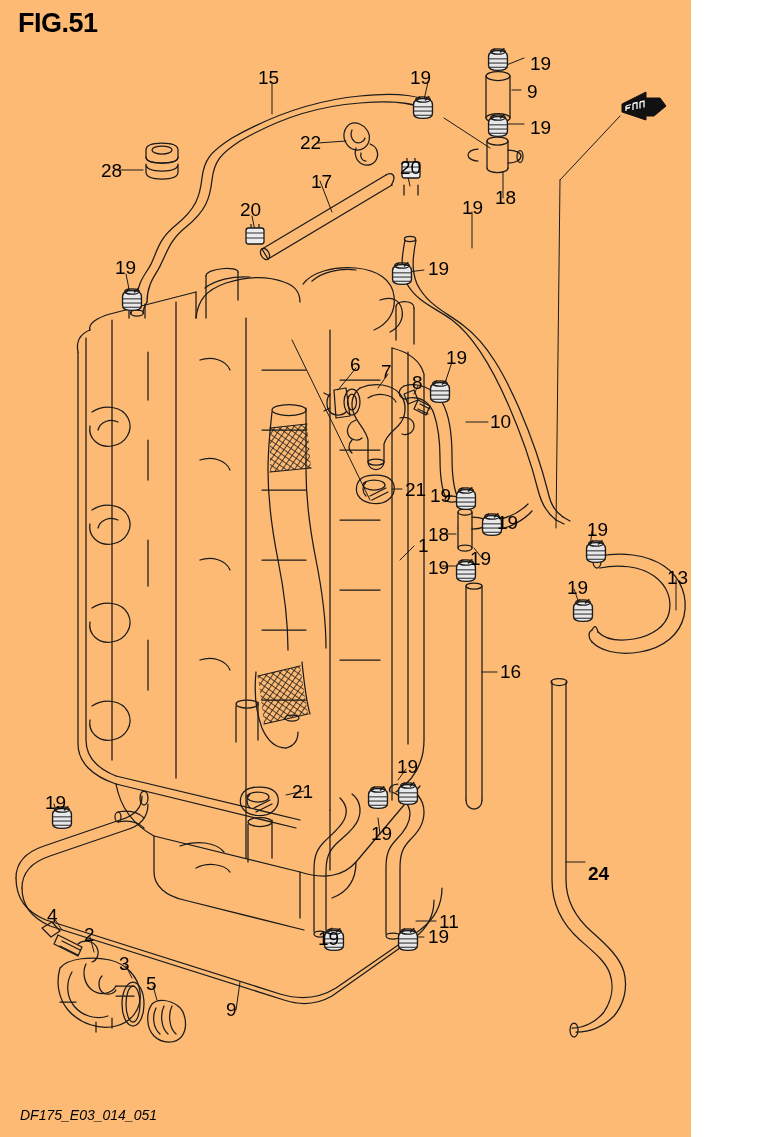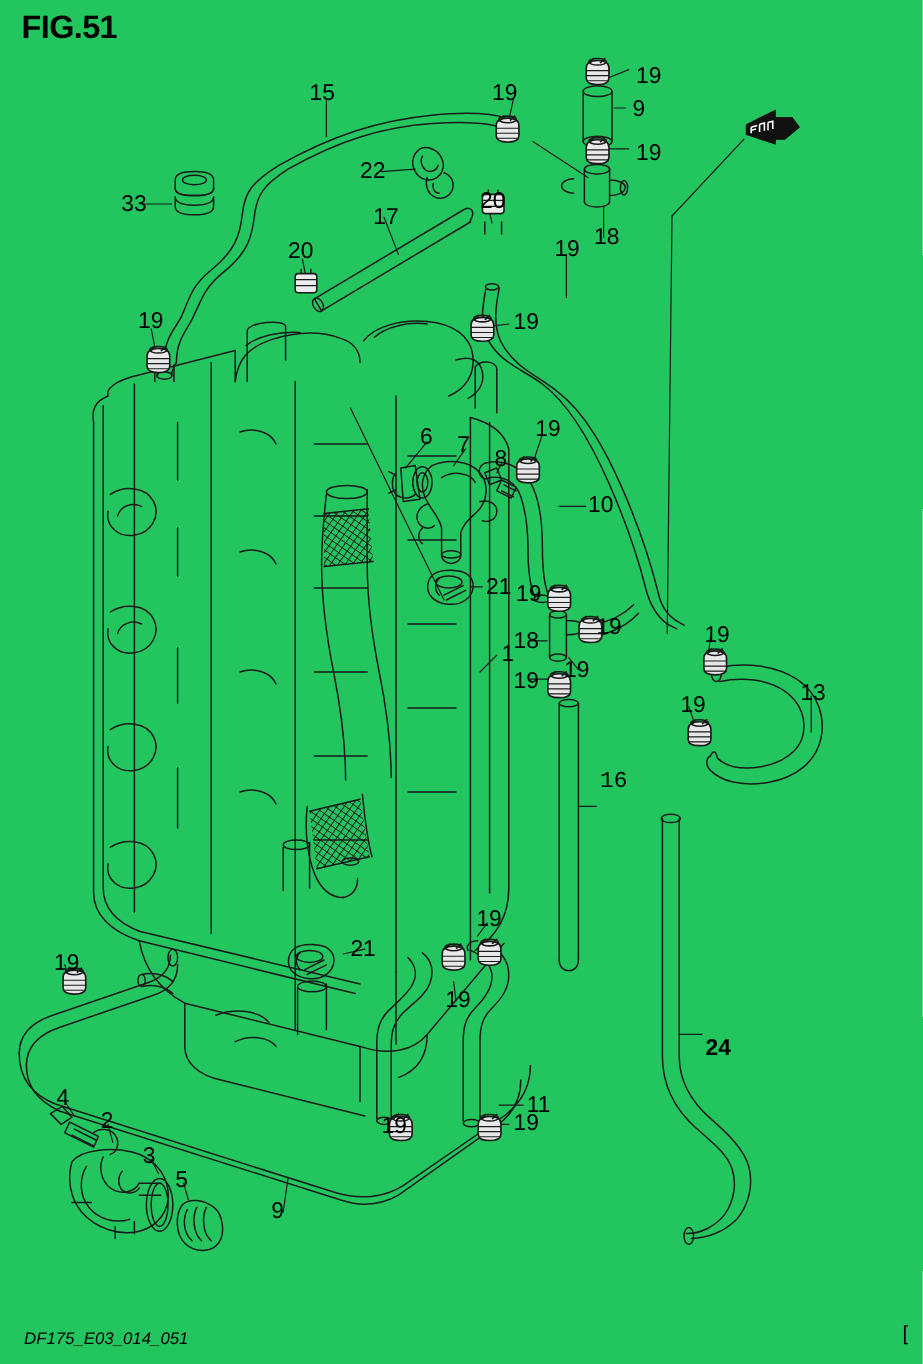--- a/index.html
+++ b/index.html
@@ -7,23 +7,23 @@
     margin: 0;
     padding: 0;
     background: #ffffff;
   }
   body {
     font-family: "Liberation Sans", sans-serif;
     color: #000000;
   }
   #page {
     position: relative;
-    width: 769px;
+    width: 691px;
     height: 1137px;
-    background: #22c55e;
+    background: #fdba74;
     overflow: hidden;
   }
   #fig-title {
     position: absolute;
     left: 18px;
     top: 8px;
     font-size: 27px;
     font-weight: bold;
     letter-spacing: -0.5px;
     color: #000;
@@ -430,21 +430,21 @@
     </g>
   </svg>
 
   <div id="callout-layer">
     <span class="callout" style="left:258px;top:68px;">15</span>
     <span class="callout" style="left:410px;top:68px;">19</span>
     <span class="callout" style="left:530px;top:54px;">19</span>
     <span class="callout" style="left:527px;top:82px;">9</span>
     <span class="callout" style="left:530px;top:118px;">19</span>
     <span class="callout" style="left:300px;top:133px;">22</span>
-    <span class="callout" style="left:101px;top:161px;">33</span>
+    <span class="callout" style="left:101px;top:161px;">28</span>
     <span class="callout" style="left:311px;top:172px;">17</span>
     <span class="callout" style="left:400px;top:158px;">20</span>
     <span class="callout" style="left:495px;top:188px;">18</span>
     <span class="callout" style="left:240px;top:200px;">20</span>
     <span class="callout" style="left:462px;top:198px;">19</span>
     <span class="callout" style="left:428px;top:259px;">19</span>
     <span class="callout" style="left:115px;top:258px;">19</span>
     <span class="callout" style="left:350px;top:355px;">6</span>
     <span class="callout" style="left:381px;top:362px;">7</span>
     <span class="callout" style="left:412px;top:373px;">8</span>
@@ -453,21 +453,21 @@
     <span class="callout" style="left:405px;top:480px;">21</span>
     <span class="callout" style="left:430px;top:486px;">19</span>
     <span class="callout" style="left:497px;top:513px;">19</span>
     <span class="callout" style="left:428px;top:525px;">18</span>
     <span class="callout" style="left:470px;top:549px;">19</span>
     <span class="callout" style="left:418px;top:536px;">1</span>
     <span class="callout" style="left:587px;top:520px;">19</span>
     <span class="callout" style="left:567px;top:578px;">19</span>
     <span class="callout" style="left:667px;top:568px;">13</span>
     <span class="callout" style="left:428px;top:558px;">19</span>
-    <span class="callout" style="left:500px;top:642px;font-family:Liberation Mono, monospace;">16</span>
+    <span class="callout" style="left:500px;top:662px;">16</span>
     <span class="callout" style="left:588px;top:864px;font-weight:bold;">24</span>
     <span class="callout" style="left:292px;top:782px;">21</span>
     <span class="callout" style="left:397px;top:757px;">19</span>
     <span class="callout" style="left:371px;top:824px;">19</span>
     <span class="callout" style="left:45px;top:793px;">19</span>
     <span class="callout" style="left:439px;top:912px;">11</span>
     <span class="callout" style="left:318px;top:929px;">19</span>
     <span class="callout" style="left:428px;top:927px;">19</span>
     <span class="callout" style="left:47px;top:906px;">4</span>
     <span class="callout" style="left:84px;top:925px;">2</span>

